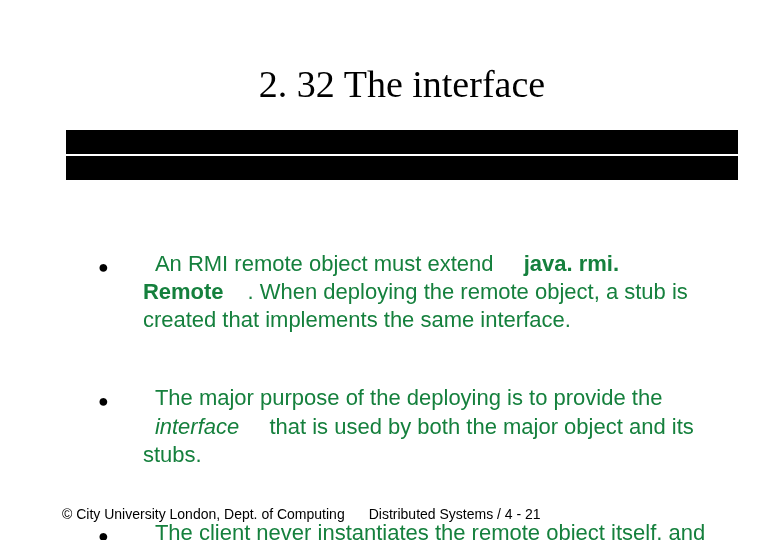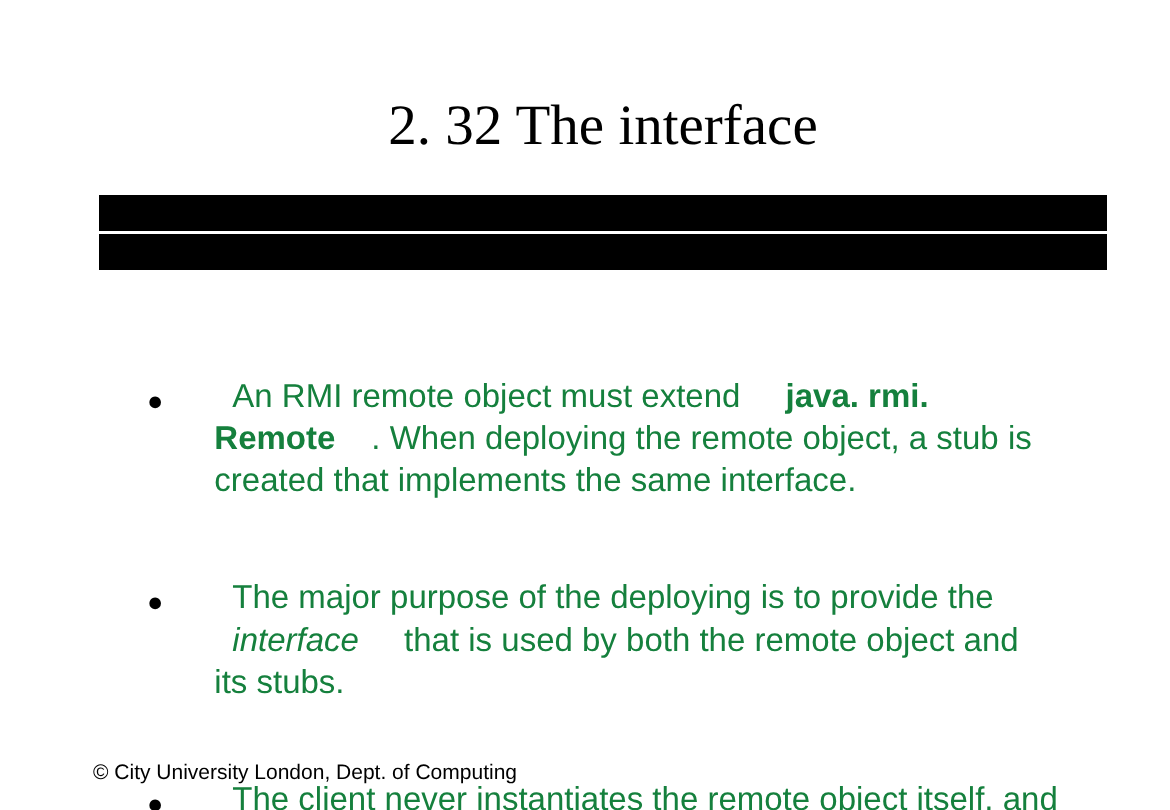--- a/index.html
+++ b/index.html
@@ -87,27 +87,28 @@
   <ul class="bullet-list">
     <li class="bullet-item">
       <span class="bullet-marker">●</span>
       <span class="bullet-text">
         <span>An RMI remote object must extend </span><span class="bold">java. rmi. Remote</span><span>. When deploying the remote object, a stub is created that implements the same interface.</span>
       </span>
     </li>
     <li class="bullet-item">
       <span class="bullet-marker">●</span>
       <span class="bullet-text">
-        <span>The major purpose of the deploying is to provide the </span><span class="italic">interface</span><span> that is used by both the remote object and its stubs.</span>
+        <span>The major purpose of the deploying is to provide the </span><span class="italic">interface</span><span> that is used by both the major object and its stubs.</span>
       </span>
     </li>
     <li class="bullet-item">
       <span class="bullet-marker">●</span>
       <span class="bullet-text">
         <span>The client never instantiates the remote object itself, and in fact doesn't even need the class file on its system.</span>
       </span>
     </li>
   </ul>
 </div>
 
 <div class="footer">
   <span>© City University London, Dept. of Computing</span>
+  <span>Distributed Systems / 4 - 21</span>
 </div>
 
 </body></html>

